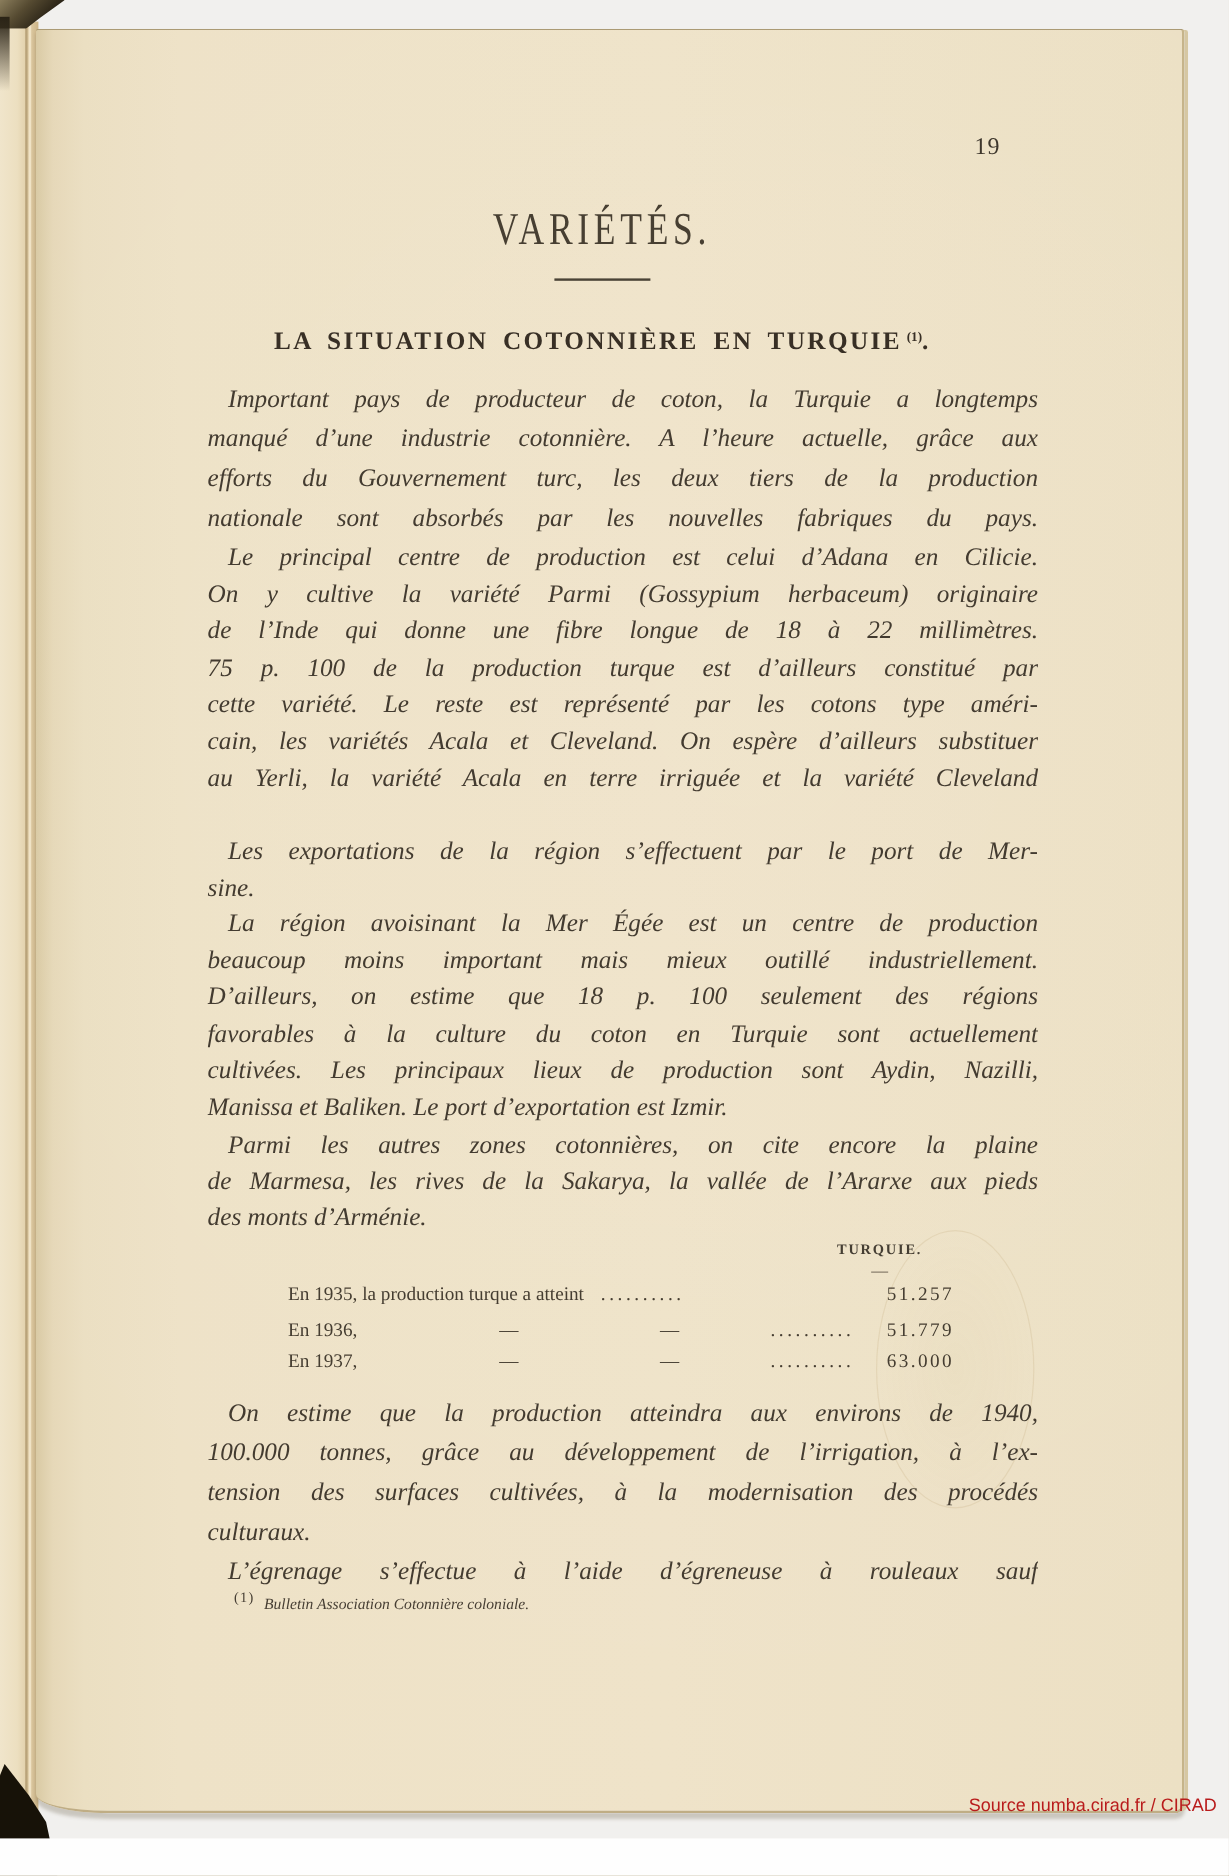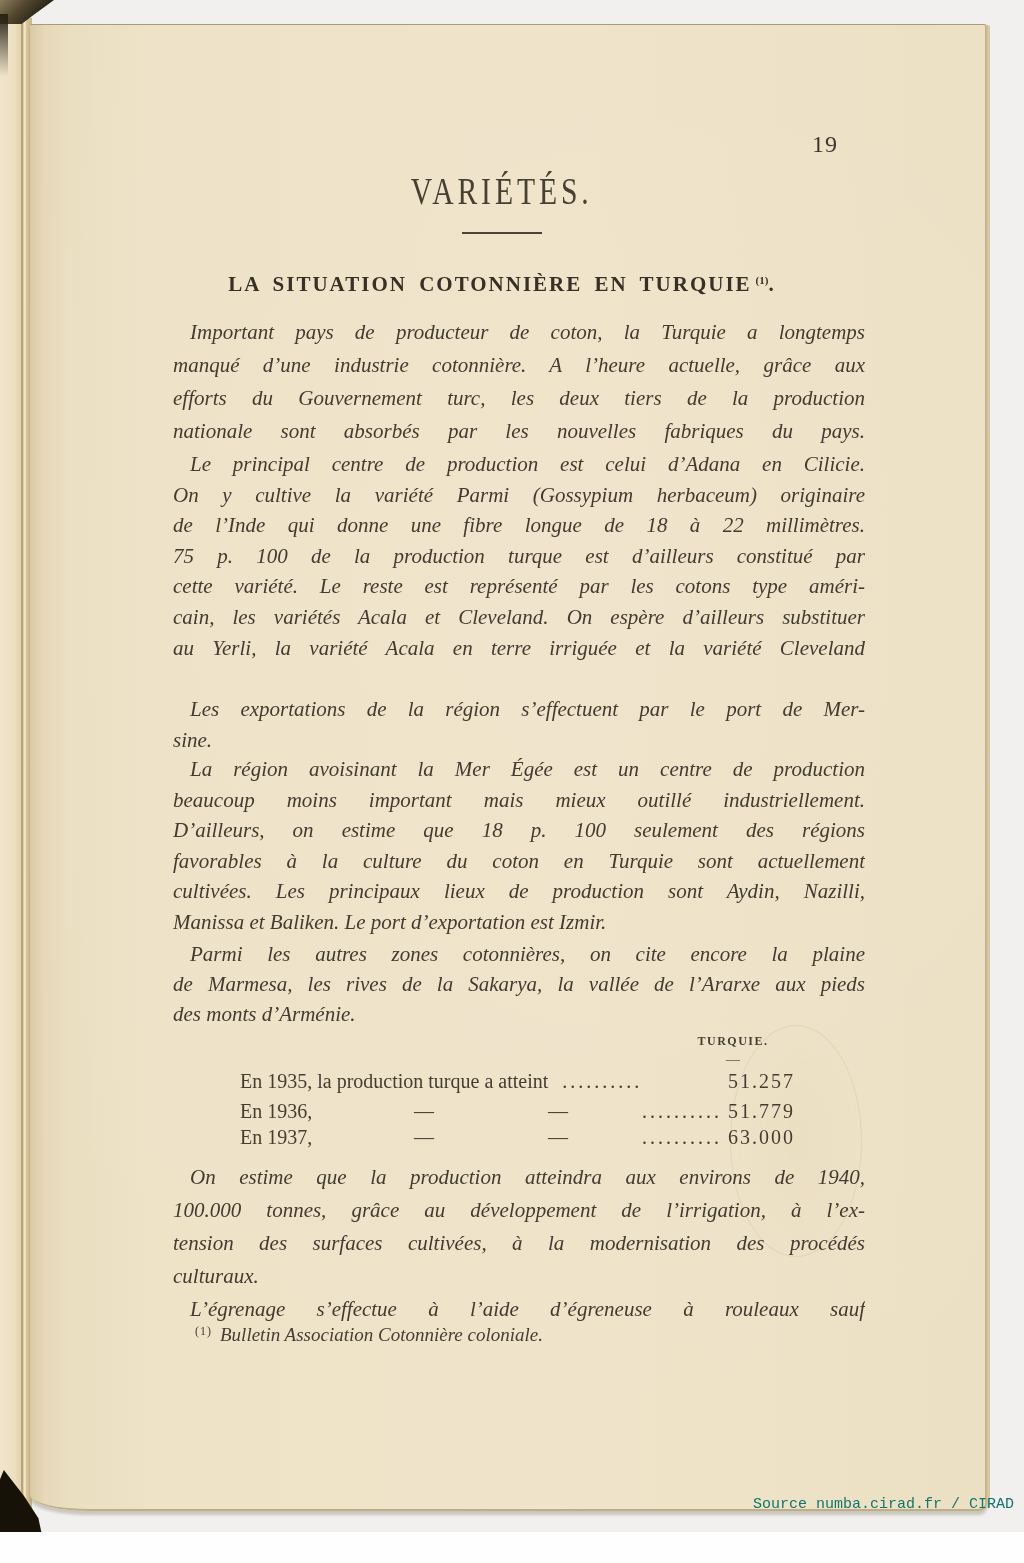--- a/index.html
+++ b/index.html
@@ -28,54 +28,54 @@
     background:linear-gradient(#2a2316,rgba(42,35,22,0));}
   .corner-bottom{position:absolute;left:0;top:1470px;width:48px;height:93px;background:#171208;
     -webkit-clip-path:polygon(8% 0,50% 28%,80% 52%,100% 100%,0 100%,0 10%);
     clip-path:polygon(8% 0,50% 28%,80% 52%,100% 100%,0 100%,0 10%);}
 
   .paper-stain{position:absolute;left:700px;top:1000px;width:130px;height:230px;border-radius:50%;
     border:1px solid rgba(172,142,88,.16);
     background:radial-gradient(closest-side,rgba(205,175,115,.05),rgba(205,175,115,0));}
 
   .footer-strip{position:absolute;left:0;top:1532px;width:1024px;height:31px;background:#fefefe;}
-  .watermark{position:absolute;right:10px;top:1496px;font-family:Liberation Mono, monospace;
-    font-size:15px;color:#0f766e;}
+  .watermark{position:absolute;right:10px;top:1496px;font-family:Liberation Sans, sans-serif;
+    font-size:15px;color:#b91c1c;}
 
   
-  .page-number{position:absolute;left:782px;top:106px;font-size:24px;letter-spacing:1px;color:#3e372d;}
+  .page-number{position:absolute;left:782px;top:86px;font-size:20px;letter-spacing:1px;color:#3e372d;}
 
   .head{position:absolute;left:126px;top:0;width:692px;height:310px;text-align:center;}
   .title{position:absolute;top:144px;left:0;width:100%;}
   .title-inner{display:inline-block;font-size:38px;letter-spacing:5px;color:#473f32;
     transform:scaleX(.78);transform-origin:center;}
   .title-rule{position:absolute;top:207px;left:50%;margin-left:-40px;width:80px;height:2px;background:#4a4336;}
   .section-heading{position:absolute;top:247px;left:0;width:100%;font-weight:bold;font-size:21px;
     letter-spacing:2px;word-spacing:5px;color:#382f25;}
   .heading-sup{font-size:11px;letter-spacing:0;vertical-align:7px;margin-left:4px;}
 
   .para{position:absolute;left:143px;width:692px;color:#433b30;font-size:21px;}
   .bline{text-align:justify;text-align-last:justify;overflow:hidden;font-style:italic;}
   .bline.lastfree{text-align-last:left;}
   .bline.indent{text-indent:17px;}
 
   .ptable{position:absolute;left:143px;top:1005px;width:692px;height:128px;color:#453d31;}
   .tonnes{position:absolute;left:512px;top:4px;width:96px;text-align:center;font-size:12px;
     font-weight:bold;letter-spacing:1.5px;color:#453e33;}
   .tonnes-rule{position:absolute;left:512px;top:22px;width:96px;text-align:center;font-size:14px;color:#5a5244;}
-  .trow{position:absolute;left:67px;width:555px;display:flex;align-items:baseline;font-size:20px;}
+  .trow{position:absolute;left:67px;width:555px;display:flex;align-items:baseline;font-size:16px;}
   .trow .lblw{width:120px;}
   .trow .d1{width:128px;text-align:center;}
   .trow .d2{width:140px;text-align:center;}
   .trow .dots{margin-left:14px;letter-spacing:3px;white-space:nowrap;overflow:hidden;max-width:100px;}
   .trow .val{margin-left:auto;letter-spacing:2px;}
 
   .footnote{position:absolute;left:165px;top:1299px;color:#463e33;}
   .fn-marker{font-size:12px;vertical-align:6px;letter-spacing:1px;}
-  .fn-text{font-style:italic;font-size:19px;margin-left:8px;text-align:center;}
+  .fn-text{font-style:italic;font-size:13px;margin-left:8px;text-align:center;}
 </style>
 </head>
 <body>
 
 <div class="canvas">
 
   <div class="gutter"></div>
   <div class="crease-dark"></div>
   <div class="crease-light"></div>
 

